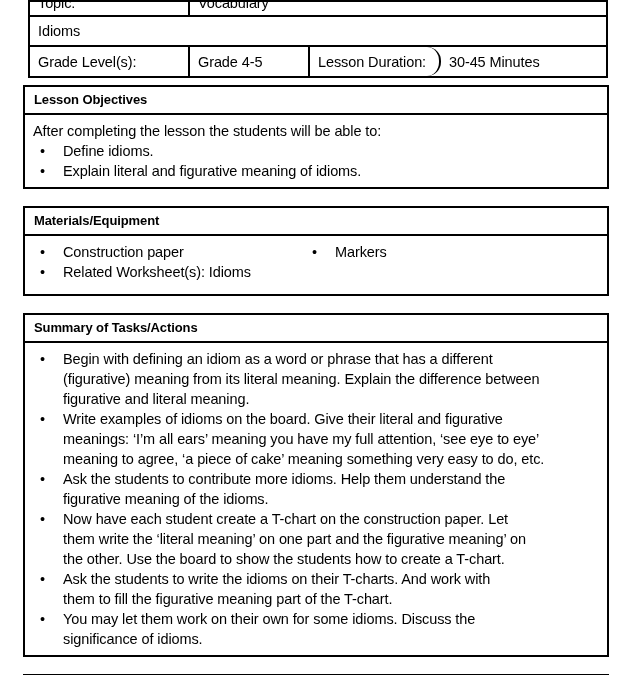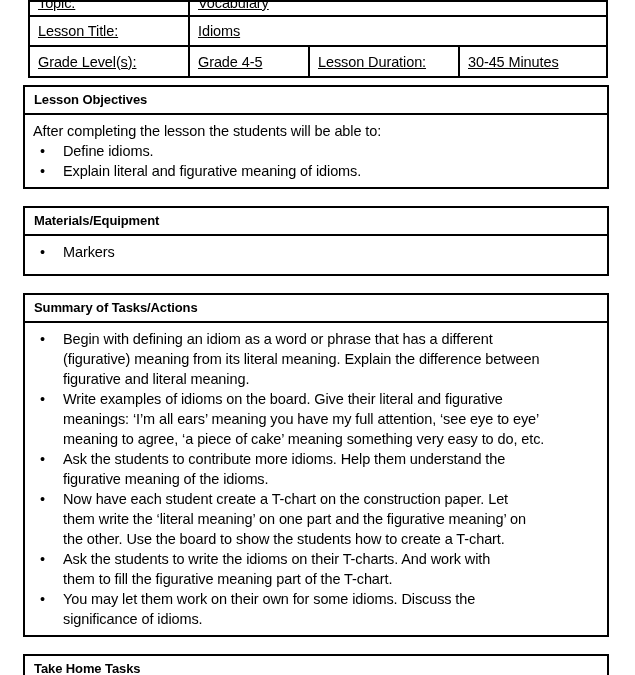--- a/index.html
+++ b/index.html
@@ -6,29 +6,29 @@
   html,body { background:#fff; }
   body {
     width:635px; height:675px; overflow:hidden;
     font-family:"Liberation Sans", sans-serif;
     color:#000; font-size:14.5px; letter-spacing:-0.1px;
   }
   .page { position:relative; width:635px; height:675px; overflow:hidden; background:#fff; }
 
   
   .info-table { margin-left:28px; width:580px; border:2px solid #000; }
-  .info-row { display:flex; align-items:center; height:30px; border-bottom:2px solid #000;text-decoration:underline; }
+  .info-row { display:flex; align-items:center; height:30px; border-bottom:2px solid #000; }
   .info-row.cut { height:15px; overflow:hidden; align-items:flex-start; }
   .info-row:last-child { border-bottom:none; }
   .cell { height:100%; display:flex; align-items:center; padding-left:8px; }
   .cell.rb { border-right:2px solid #000; }
   .c-label { width:160px; flex:none; }
   .c-val   { flex:1; }
   .c-grade { width:120px; flex:none; }
-  .c-dur   { width:150px; flex:none; }
+  .c-dur   { width:131px; flex:none;border-radius:14px; }
   .c-min   { flex:1; }
   .cut .cell { align-items:flex-start; }
   .cut-text { display:block; line-height:20px; margin-top:-9px; }
 
   
   .section { margin-left:23px; width:586px; border:2px solid #000; margin-top:17px; background:#fff; }
   .section.first { margin-top:7px; }
   .sec-header {
     font-weight:bold; font-size:13px; line-height:20px;
     padding:3px 6px 3px 9px; border-bottom:2px solid #000;
@@ -54,23 +54,20 @@
   <div class="info-table">
     <div class="info-row cut">
       <div class="cell rb c-label">
         <span class="cut-text">Topic:</span>
       </div>
       <div class="cell c-val">
         <span class="cut-text">Vocabulary</span>
       </div>
     </div>
     <div class="info-row">
-      <div class="cell rb c-label">
-        <span>Lesson Title:</span>
-      </div>
       <div class="cell c-val">
         <span>Idioms</span>
       </div>
     </div>
     <div class="info-row" style="height:29px;">
       <div class="cell rb c-label">
         <span>Grade Level(s):</span>
       </div>
       <div class="cell rb c-grade">
         <span>Grade 4-5</span>
@@ -98,20 +95,32 @@
           <div class="txt">Explain literal and figurative meaning of idioms.</div>
         </div>
       </div>
     </div>
   </div>
 
   <div class="section">
     <div class="sec-header">Materials/Equipment</div>
     <div class="sec-body mat">
       <div class="two-col">
+        <div class="col-left">
+          <div class="blist">
+            <div class="li">
+              <span class="marker"></span>
+              <div class="txt">Construction paper</div>
+            </div>
+            <div class="li">
+              <span class="marker"></span>
+              <div class="txt">Related Worksheet(s): Idioms</div>
+            </div>
+          </div>
+        </div>
         <div class="col-right">
           <div class="blist">
             <div class="li">
               <span class="marker"></span>
               <div class="txt">Markers</div>
             </div>
           </div>
         </div>
       </div>
     </div>

